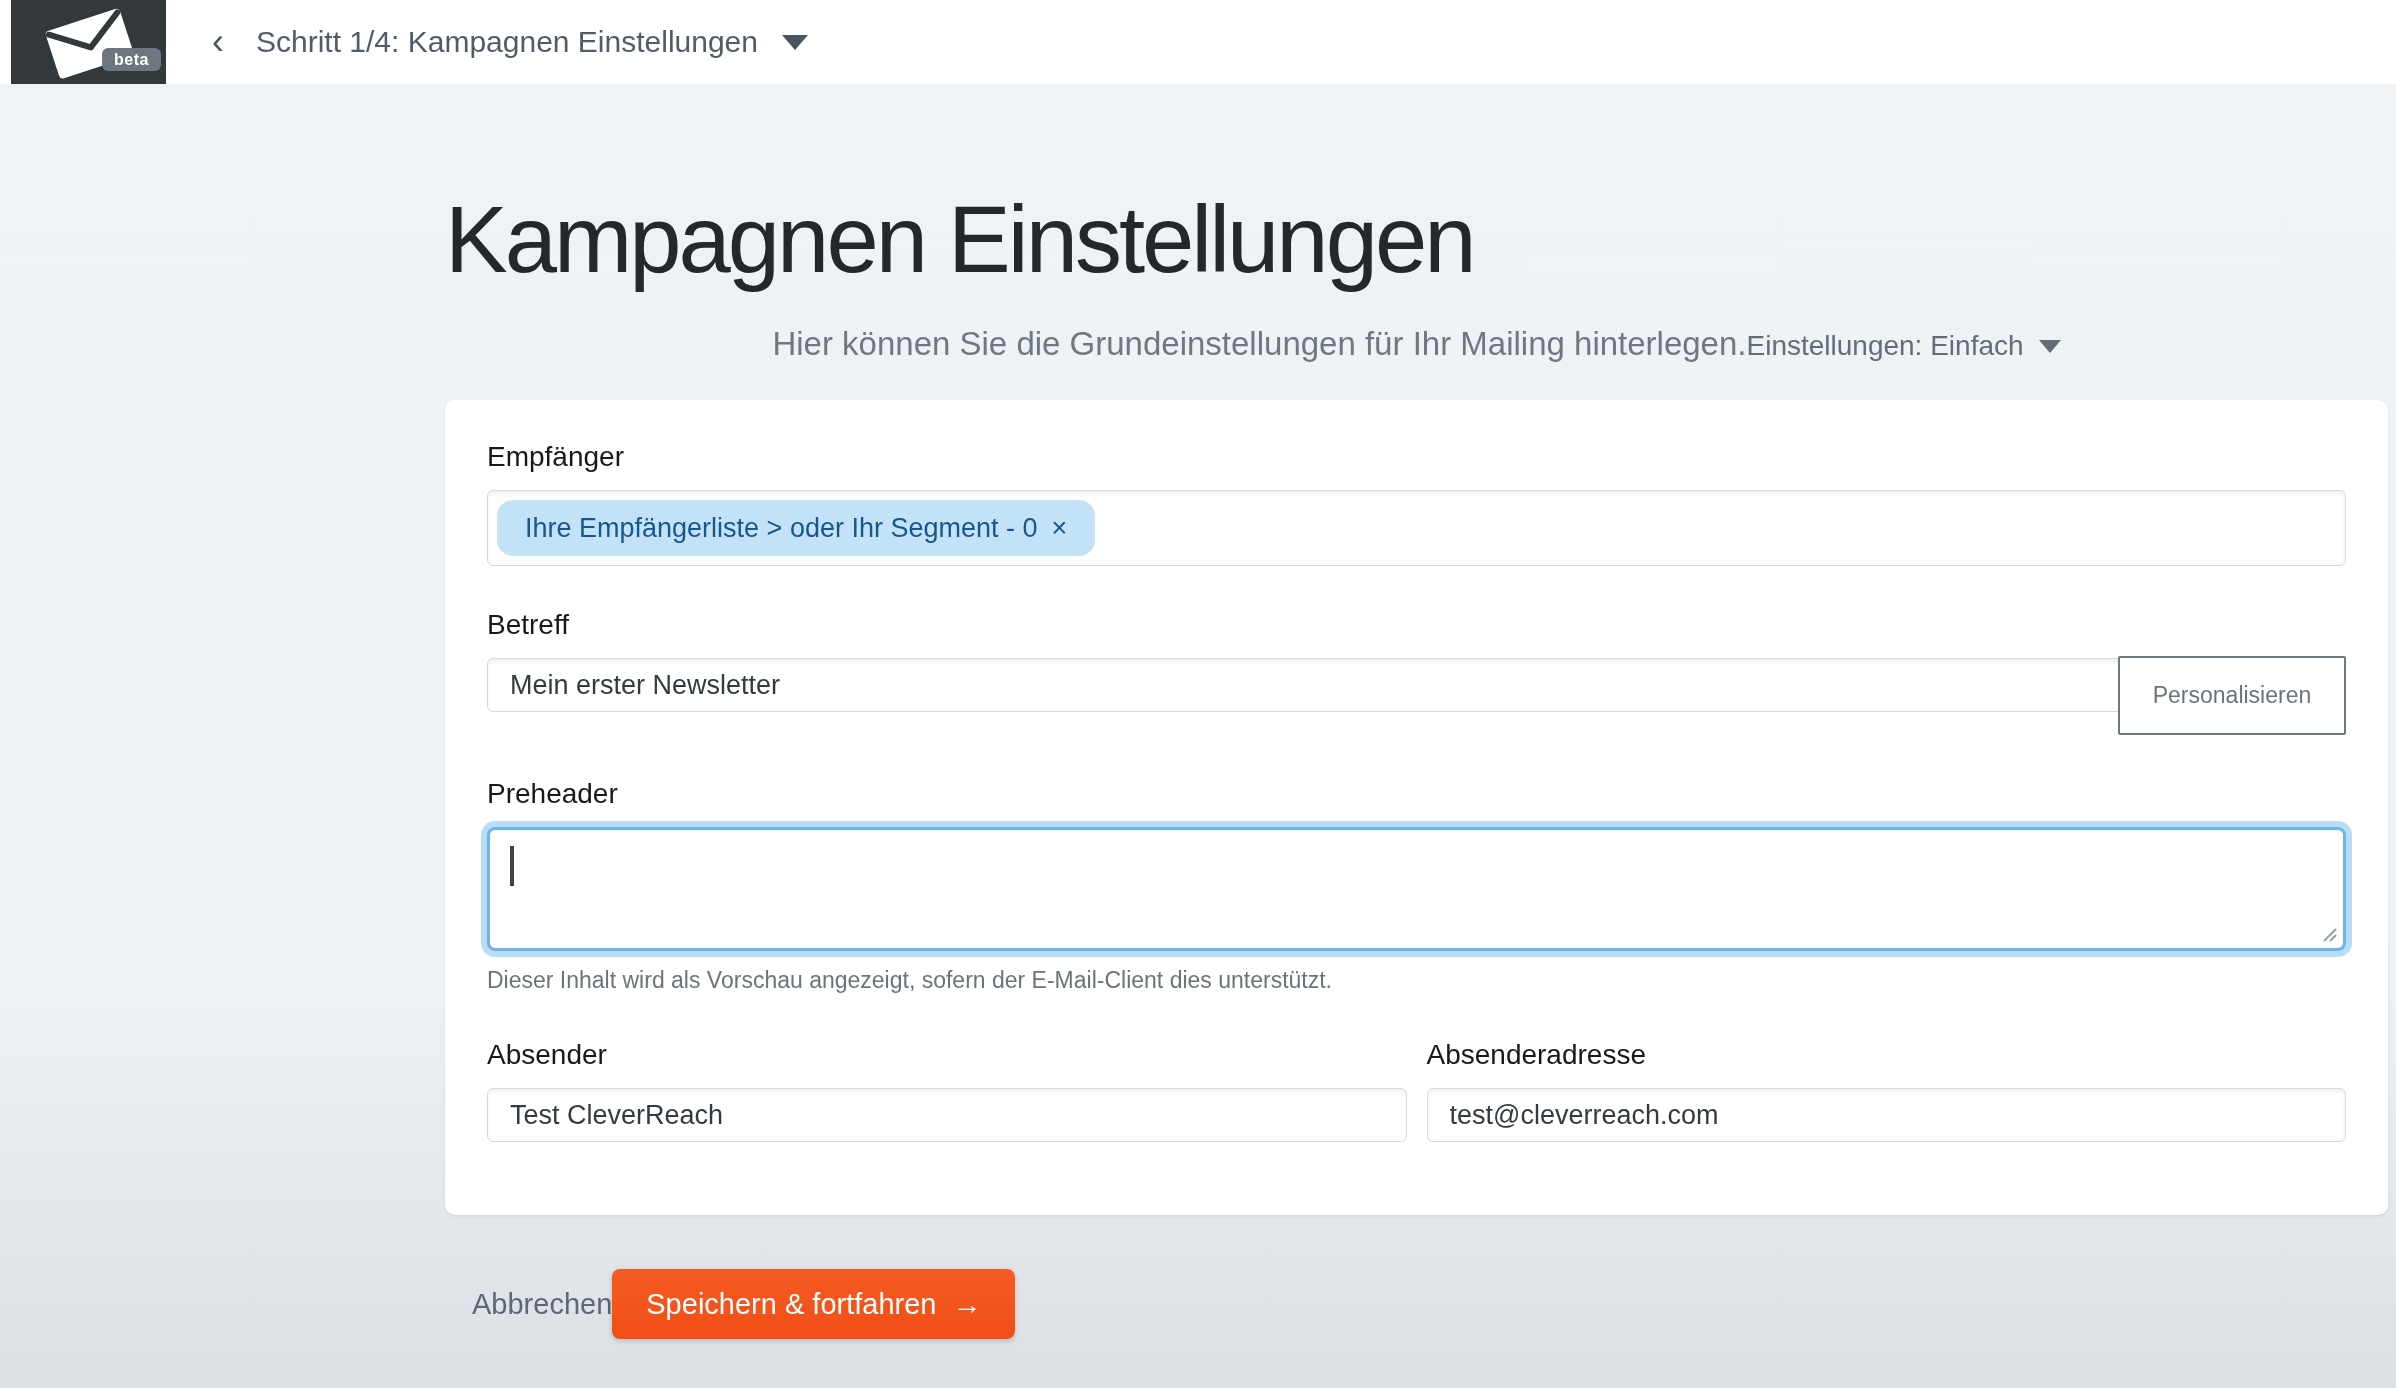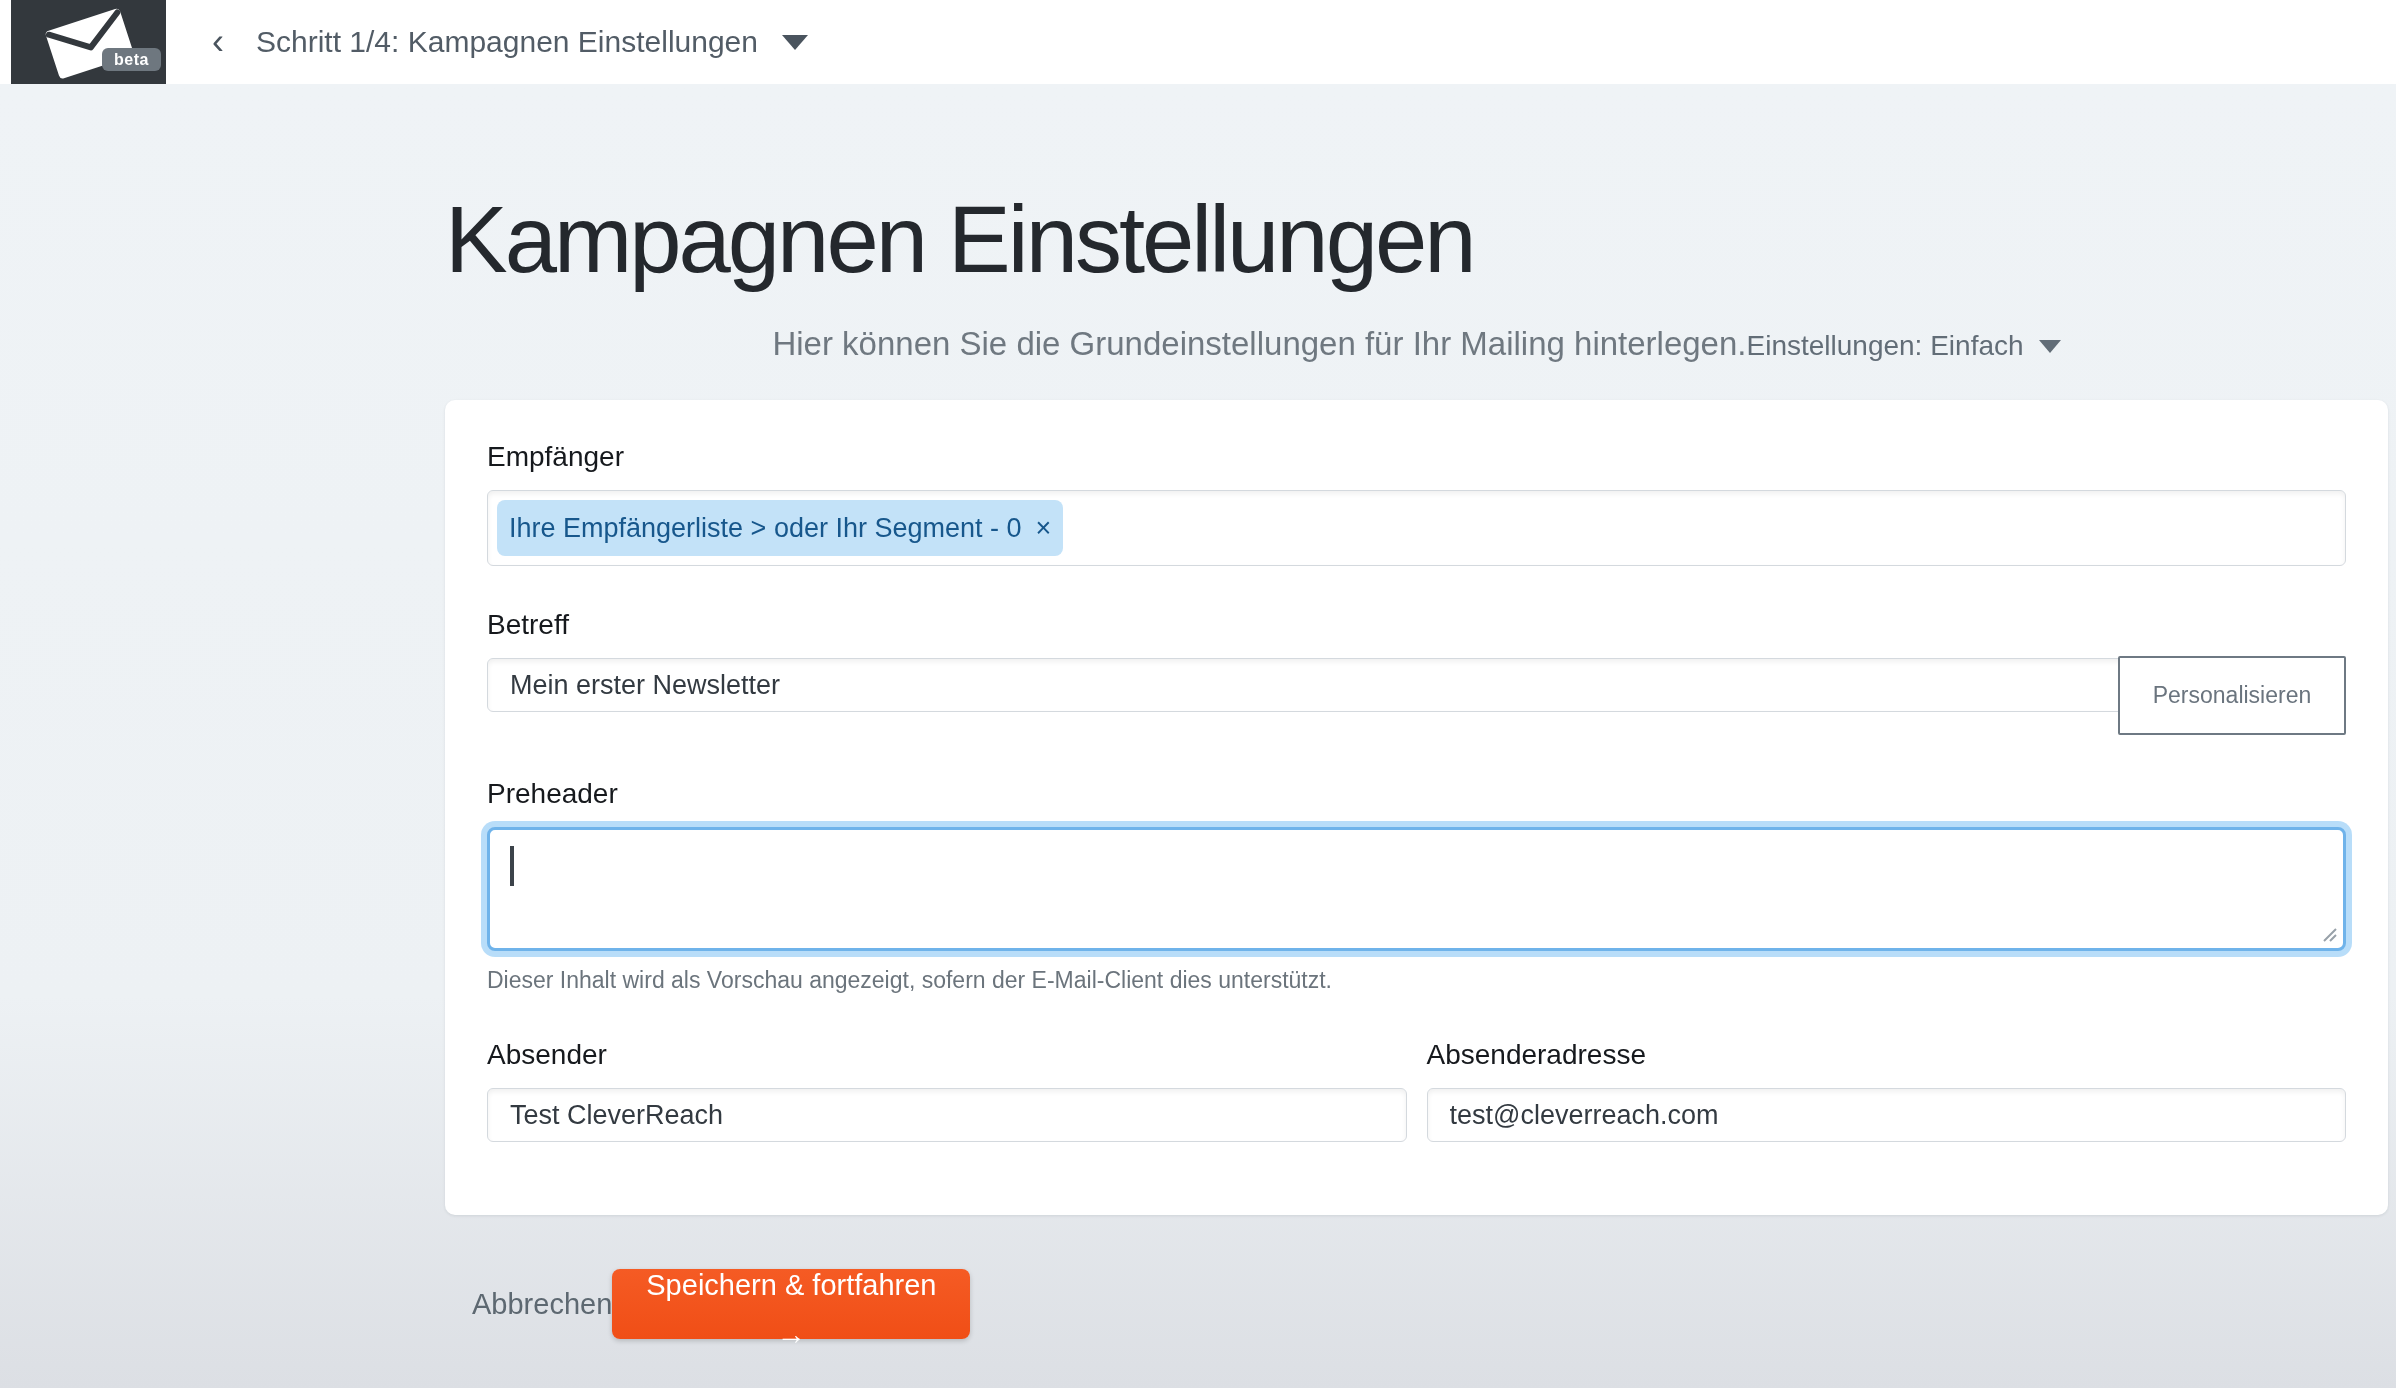--- a/index.html
+++ b/index.html
@@ -47,22 +47,22 @@
   .fld { margin-top:0; }
   .fld + .fld { margin-top:42px; }
 
   .input, .tag-input { background:#fff; border:1px solid #d4d9de; border-radius:6px;
           box-shadow:inset 0 3px 5px rgba(0,0,0,.06);
           font-size:27px; color:#333a41; font-family:"Liberation Sans", sans-serif; }
   input.input { width:100%; height:54px; padding:0 22px; outline:none; }
 
   .tag-input { height:76px; padding:9px; display:flex; align-items:center; cursor:text; }
   .chip { display:inline-flex; align-items:center; gap:14px; height:56px;
-          padding:0 12px; background:var(--chip-bg,#c3e2f8);
-          color:var(--chip-text,#17578c); border-radius:8px; font-size:27px;
+          padding:0 28px; background:var(--chip-bg,#c3e2f8);
+          color:var(--chip-text,#17578c); border-radius:16px; font-size:27px;
           cursor:pointer; white-space:nowrap; }
   .chip-x { font-size:27px; cursor:pointer; }
 
   .input-group { display:flex; width:100%; }
   .input-group input.input { flex:1; border-radius:6px 0 0 6px; }
   .personalize-btn { width:228px; height:79px; margin-left:-6px; margin-top:-2px;
           background:#fff; border:2px solid #6e7983; border-radius:2px;
           font-size:23px; color:#6a747e; cursor:pointer;
           font-family:"Liberation Sans", sans-serif; position:relative; z-index:2; }
 
@@ -78,21 +78,21 @@
   .col { flex:1; }
 
   
   .footer-row { margin-top:54px; display:flex; justify-content:flex-start;
                 align-items:center; height:70px;margin-left:27px; }
   .cancel-link { font-size:29px; color:#5d6871; cursor:pointer; text-decoration:none; }
   .submit-btn { height:70px; padding:0 34px; border:none; border-radius:8px;
           background:linear-gradient(180deg,#f55b24,var(--accent-orange,#f04e16));
           color:#fff; font-size:29px; font-family:"Liberation Sans", sans-serif;
           cursor:pointer; display:flex; align-items:center; gap:16px;
-          box-shadow:0 2px 5px rgba(0,0,0,.18);flex-direction:column; }
+          box-shadow:0 2px 5px rgba(0,0,0,.18); }
 </style>
 </head>
 <body>
 
 <header class="topbar">
   <div class="logo">
     <svg width="122" height="80" viewBox="0 0 122 80">
       <g transform="rotate(-18 61 40)">
         <rect x="23" y="17" width="78" height="50" rx="4" fill="#ffffff"></rect>
         <path d="M26 21 L62 46 L98 21" fill="none" stroke="#33383d" stroke-width="6" stroke-linecap="round" stroke-linejoin="round"></path>

